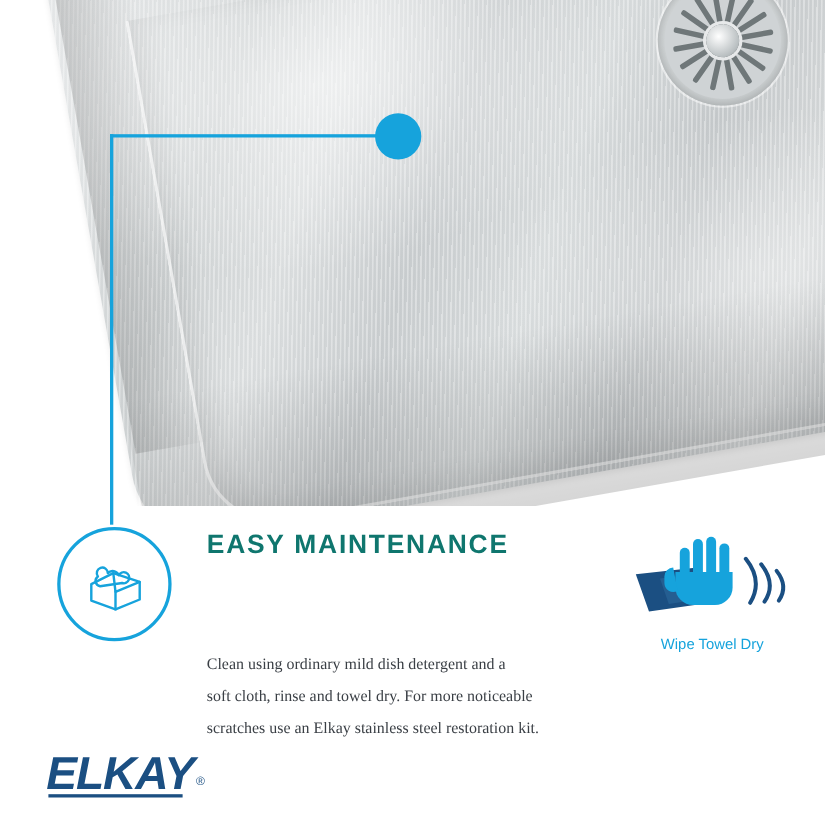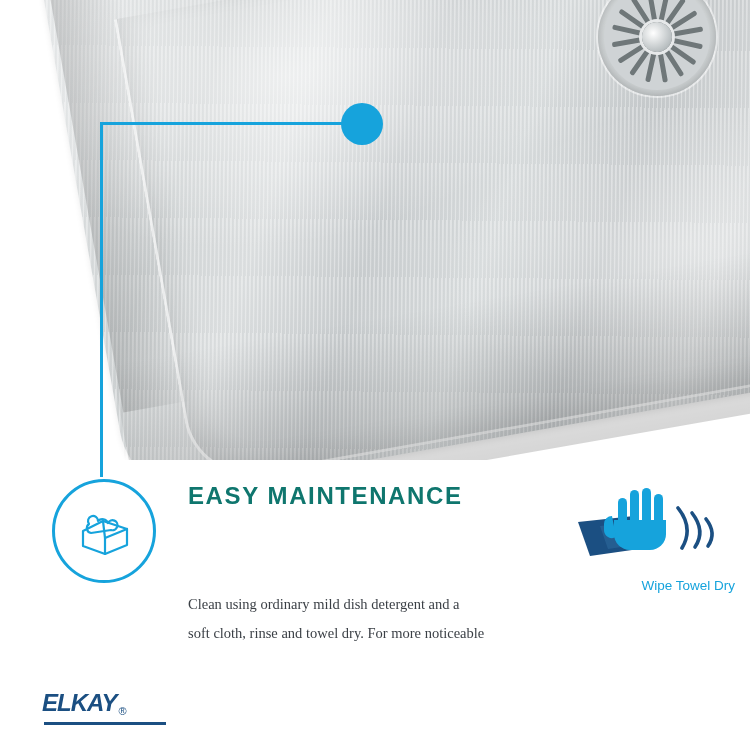--- a/index.html
+++ b/index.html
@@ -215,21 +215,21 @@
     line-height: 29px;
     font-family: Liberation Serif, serif;
   }
 
   
   .wipe-block {
     position: absolute;
     left: 560px;
     top: 486px;
     width: 175px;
-    text-align: right;
+    text-align: center;
   }
   .wipe-art {
     position: relative;
     width: 175px;
     height: 86px;
   }
   .wipe-caption {
     color: #16a3dc;
     font-size: 13.5px;
     margin-top: 6px;
@@ -239,21 +239,21 @@
   .logo {
     position: absolute;
     left: 42px;
     top: 686px;
     display: flex;
     align-items: flex-end;
     color: #1b4f82;
   }
   .logo-text {
     font-family: "Liberation Sans", sans-serif;
-    font-size: 24px;
+    font-size: 42px;
     font-weight: bold;
     font-style: italic;
     letter-spacing: -1px;
     line-height: 34px;
   }
   .logo-reg {
     font-size: 11px;
     line-height: 11px;
     margin-left: 2px;
     margin-bottom: 3px;
@@ -322,20 +322,21 @@
     </span>
   </div>
 
   <div class="headline">
     <div>EASY MAINTENANCE</div>
   </div>
 
   <div class="body-copy">
     <div>Clean using ordinary mild dish detergent and a</div>
     <div>soft cloth, rinse and towel dry. For more noticeable</div>
+    <div>scratches use an Elkay stainless steel restoration kit.</div>
   </div>
 
   <div class="wipe-block">
     <div class="wipe-art">
       <svg width="175" height="86" viewBox="0 0 175 86" aria-hidden="true">
 
         <path d="M18 36 L74 30 L86 62 L30 70 Z" fill="#1b4f82"></path>
         <path d="M40 40 L82 35 L88 57 L48 63 Z" fill="#2e6b9e" opacity="0.55"></path>
 
         <g fill="#16a3dc">

